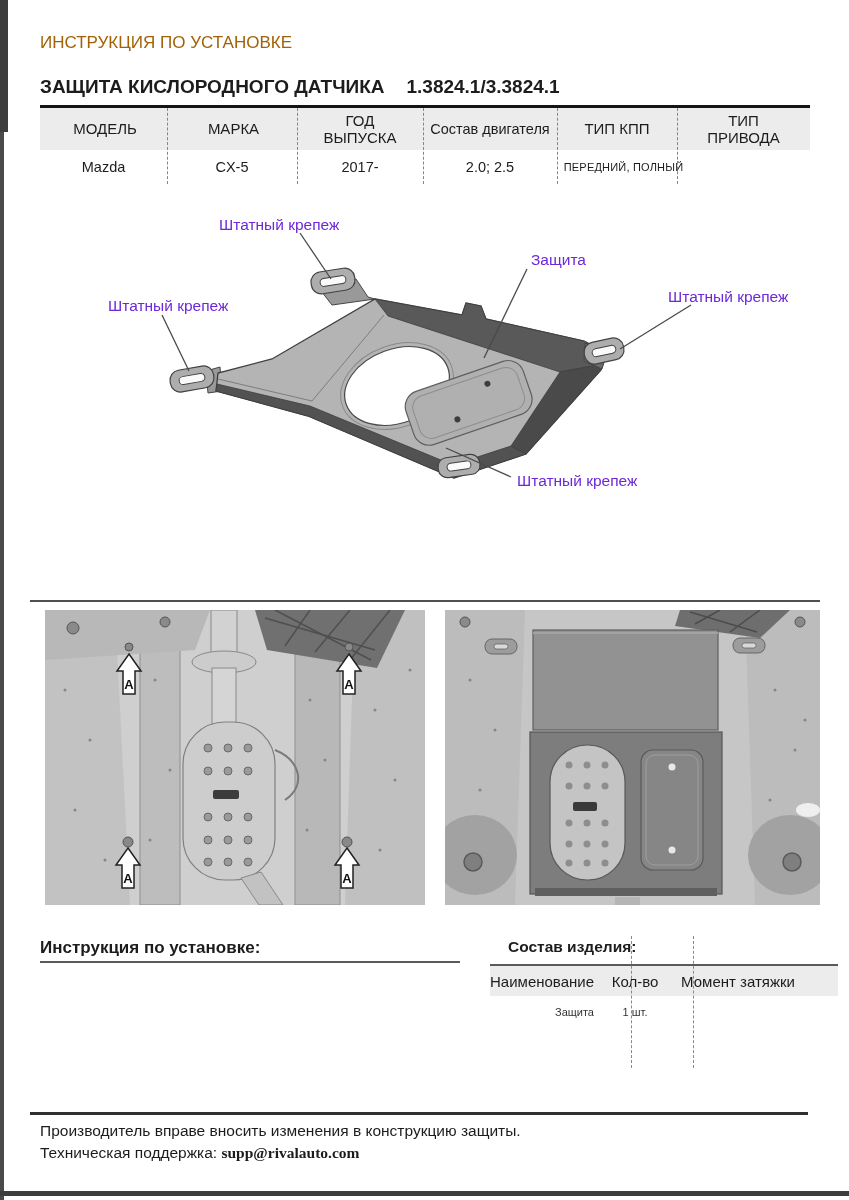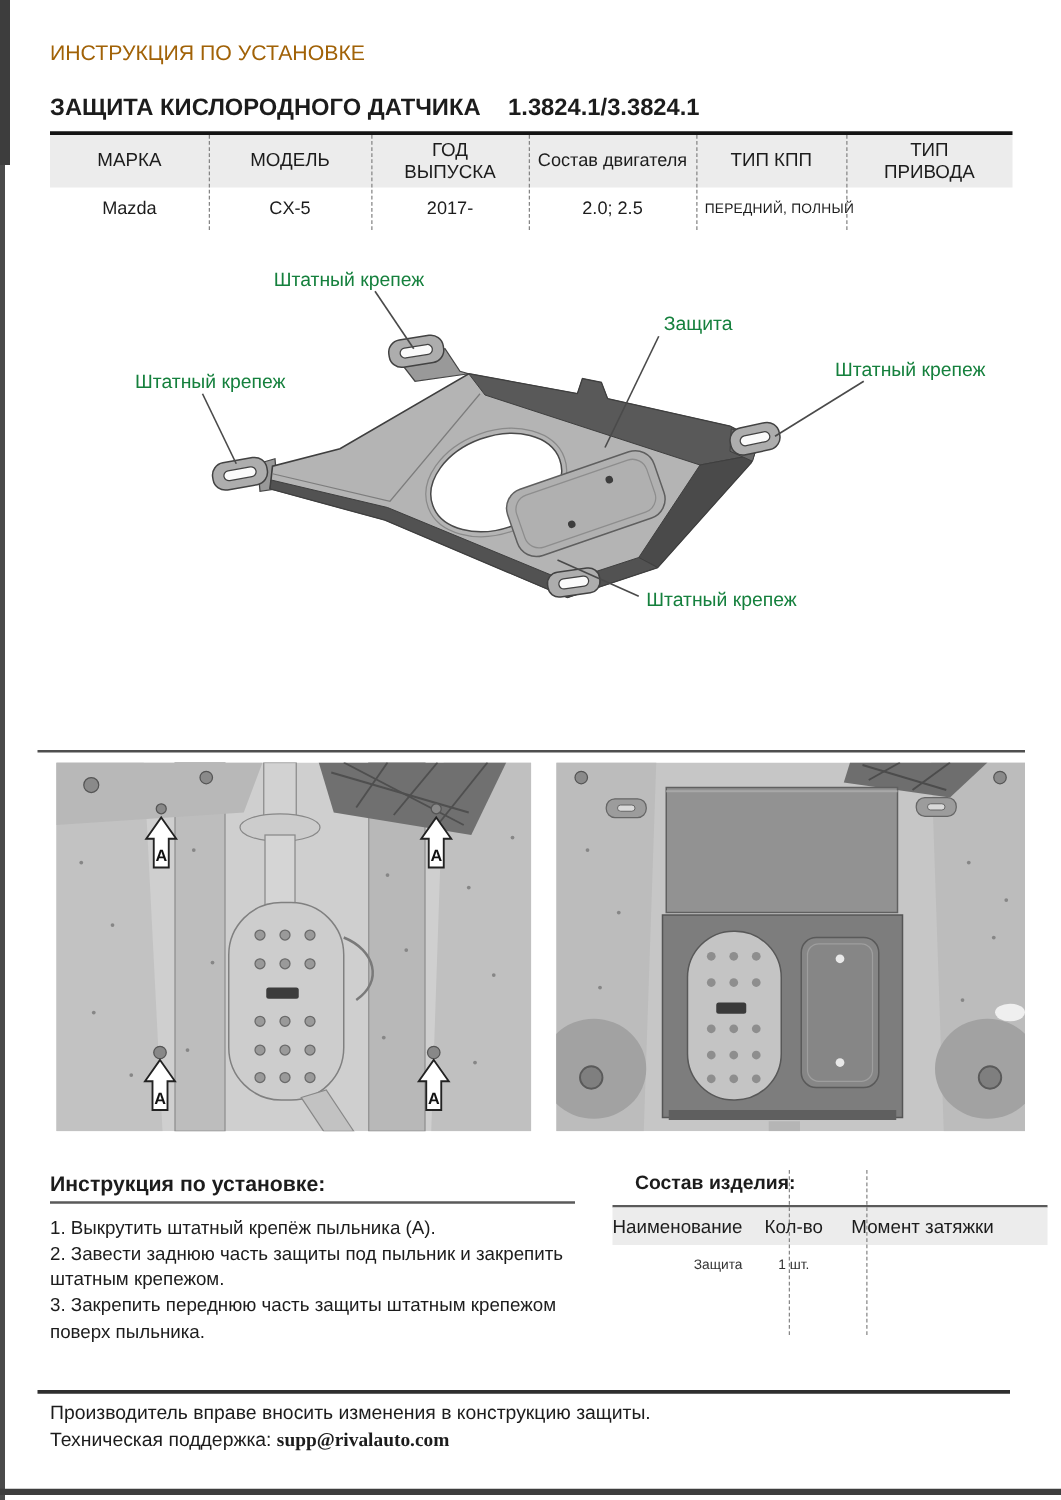--- a/index.html
+++ b/index.html
@@ -23,21 +23,21 @@
   .c0{width:127px}.c1{width:130px}.c2{width:126px}.c3{width:134px}.c4{width:120px}.c5{width:133px}
   .spec-head .spec-cell{font-size:15px;}
   .spec-head .c3{font-size:14.5px;}
   .spec-data .spec-cell{font-size:14.5px;}
   .spec-data .c5{font-size:11px;letter-spacing:.2px;}
   .vdash{position:absolute;top:108px;height:76px;width:0;border-left:1px dashed #858585;}
 
   
   .plate-svg{position:absolute;left:160px;top:253px;z-index:1;}
   .leader-svg{position:absolute;left:0;top:200px;z-index:2;pointer-events:none;}
-  .dlabel{position:absolute;font-size:15.5px;color:#15803d;z-index:3;white-space:nowrap;}
+  .dlabel{position:absolute;font-size:15.5px;color:#6d28d9;z-index:3;white-space:nowrap;}
   .lab-f-top{left:219px;top:216px;}
   .lab-f-left{left:108px;top:297px;}
   .lab-shield{left:531px;top:251px;}
   .lab-f-right{left:668px;top:288px;}
   .lab-f-bottom{left:517px;top:472px;}
 
   
   .divider{position:absolute;left:30px;top:600px;width:790px;height:2px;background:#4f4f4f;}
 
   .photo{position:absolute;top:610px;}
@@ -78,22 +78,22 @@
   <div class="scan-bottom"></div>
 
   <div class="title1">ИНСТРУКЦИЯ ПО УСТАНОВКЕ</div>
   <div class="title2">
     <span>ЗАЩИТА КИСЛОРОДНОГО ДАТЧИКА</span>
     <span>1.3824.1/3.3824.1</span>
   </div>
 
   <div class="spec-topline"></div>
   <div class="spec-head">
+    <div class="spec-cell c1">МОДЕЛЬ</div>
     <div class="spec-cell c0">МАРКА</div>
-    <div class="spec-cell c1">МОДЕЛЬ</div>
     <div class="spec-cell c2">ГОД
 ВЫПУСКА</div>
     <div class="spec-cell c3">Состав двигателя</div>
     <div class="spec-cell c4">ТИП КПП</div>
     <div class="spec-cell c5">ТИП
 ПРИВОДА</div>
   </div>
   <div class="spec-data">
     <div class="spec-cell c0">Mazda</div>
     <div class="spec-cell c1">CX-5</div>
@@ -319,25 +319,20 @@
         <circle cx="35" cy="180" r="1.5"></circle>
       <circle cx="330" cy="80" r="1.5"></circle>
         <circle cx="350" cy="140" r="1.5"></circle>
         <circle cx="325" cy="190" r="1.5"></circle>
         <circle cx="360" cy="110" r="1.5"></circle>
     </g>
   </svg>
 
   <div class="inst-head">Инструкция по установке:</div>
   <div class="inst-rule"></div>
-  <div class="inst-steps">
-    <div>1. Выкрутить штатный крепёж пыльника (А).</div>
-    <div>2. Завести заднюю часть защиты под пыльник и закрепить штатным крепежом.</div>
-    <div>3. Закрепить переднюю часть защиты штатным крепежом поверх пыльника.</div>
-  </div>
 
   <div class="comp-head">Состав изделия:</div>
   <div class="comp-topline"></div>
   <div class="comp-hrow">
     <div class="comp-cell k0">Наименование</div>
     <div class="comp-cell k1">Кол-во</div>
     <div class="comp-cell k2">Момент затяжки</div>
   </div>
   <div class="comp-drow">
     <div class="comp-cell k0">Защита</div>

